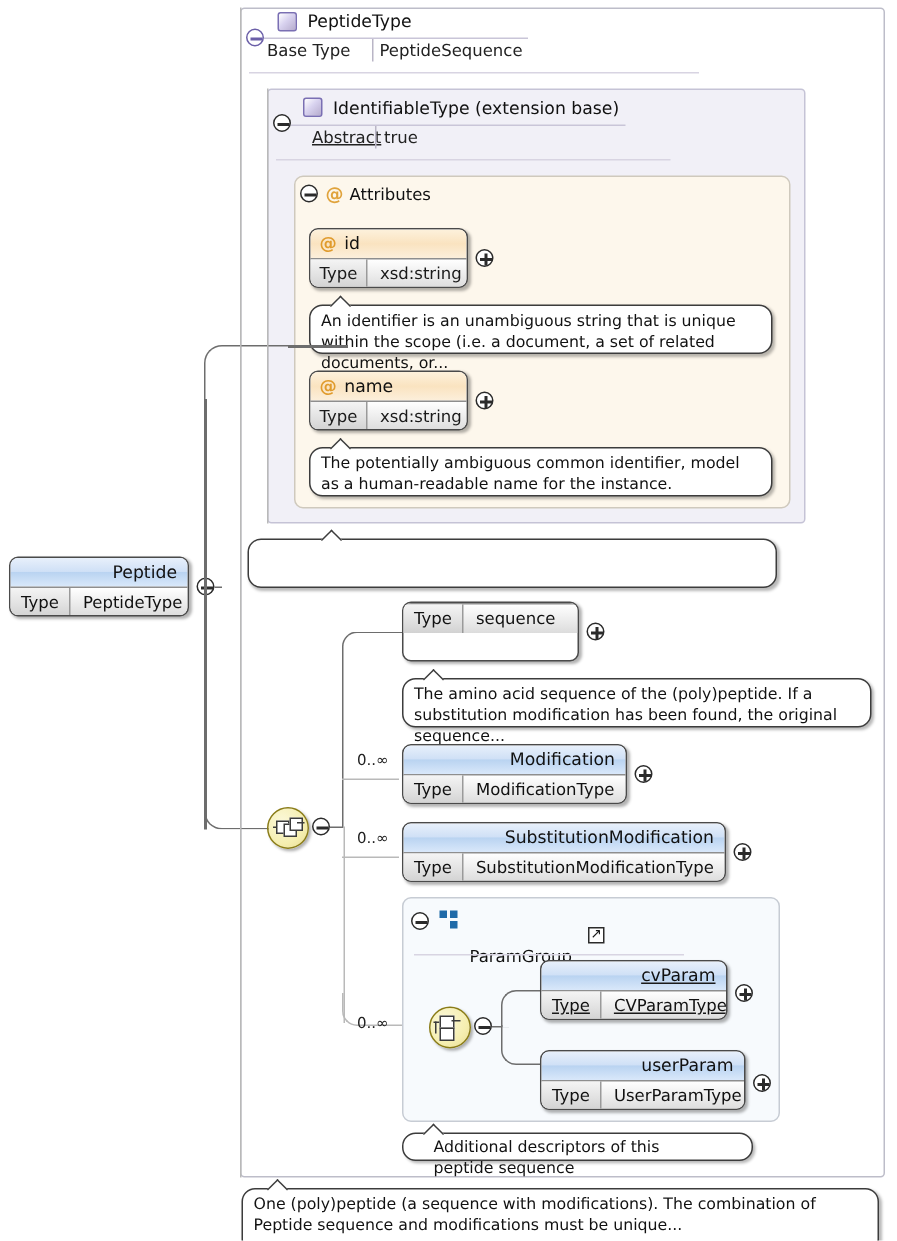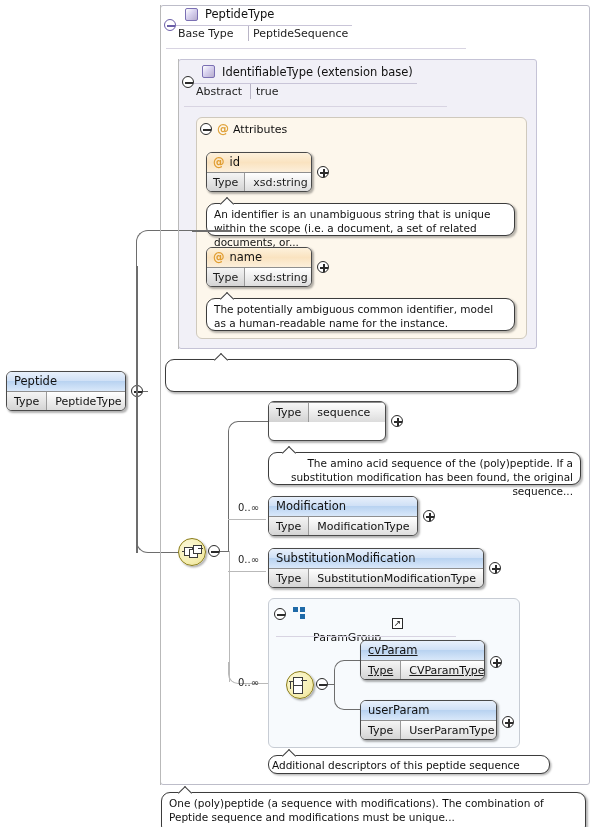--- a/index.html
+++ b/index.html
@@ -22,21 +22,21 @@
 
   
   .kv{position:absolute;white-space:nowrap;font-size:11px;color:#222;}
   .kvsep{position:absolute;width:1px;background:#b9b5c6;}
 
   
   .ebox{position:absolute;box-sizing:border-box;border:1px solid #4a4a4a;border-radius:6px;
         overflow:hidden;background:#fff;box-shadow:1.5px 1.5px 2px rgba(0,0,0,.30);}
   .ebox .top{height:19px;line-height:19px;padding:0 7px;white-space:nowrap;
         background:linear-gradient(to bottom,#e8f0fb 0%,#cfe0f6 48%,#b9d3f1 50%,#d9e8fa 100%);
-        color:#111;font-size:11.5px;}
+        color:#111;font-size:11.5px;text-align:right;}
   .ebox .bot{height:19px;line-height:19px;display:flex;white-space:nowrap;
         background:linear-gradient(to bottom,#ffffff 0%,#ececec 55%,#dcdcdc 100%);
         border-top:1px solid #8e8e8e;}
   .ebox .bot .k{padding:0 7px;background:linear-gradient(to bottom,#f4f4f4 0%,#e2e2e2 55%,#d2d2d2 100%);
         border-right:1px solid #9a9a9a;color:#111;}
   .ebox .bot .v{padding:0 8px;color:#111;}
 
   
   .abox{position:absolute;box-sizing:border-box;border:1px solid #4a4a4a;border-radius:6px;
         overflow:hidden;background:#fff;box-shadow:1.5px 1.5px 2px rgba(0,0,0,.30);}
@@ -110,21 +110,21 @@
 <div class="hr2" style="left:166px;top:48px;width:300px;"></div>
 
 <div class="ctr ctr-base" style="left:178px;top:59px;width:359px;height:290px;"></div>
 
 <div class="pm dark" style="left:182px;top:76px;">
     <i></i>
   </div>
 <div class="typeicon" style="left:202px;top:65px;"></div>
 <div class="ctr-head" style="left:222px;top:65px;font-size:11.5px;">IdentifiableType (extension base)</div>
 <div class="hr" style="left:194px;top:83px;width:223px;"></div>
-<div class="kv" style="left:196px;top:85px;">Abstract</div>
+<div class="kv" style="left:208px;top:85px;text-decoration:underline;">Abstract</div>
 <div class="kvsep" style="left:250px;top:84px;height:15px;"></div>
 <div class="kv" style="left:256px;top:85px;">true</div>
 <div class="hr2" style="left:184px;top:106px;width:263px;"></div>
 
 <div class="ctr ctr-attrs" style="left:196px;top:117px;width:331px;height:222px;"></div>
 
 <div class="pm dark" style="left:200px;top:123px;">
     <i></i>
   </div>
 <div class="atsym" style="left:217px;top:122px;">@</div>
@@ -215,21 +215,21 @@
   <div class="bot">
     <span class="k">Type</span>
     <span class="v">sequence</span>
   </div>
 </div>
 <div class="pm dark" style="left:391px;top:415px;">
     <i></i>
     <b></b>
   </div>
 
-<div class="anno" style="left:268px;top:452px;width:313px;height:33px;text-align:right;">
+<div class="anno" style="left:268px;top:452px;width:313px;height:33px;">
   <span class="tail" style="left:15px;"></span>
   <span>The amino acid sequence of the (poly)peptide. If a substitution modification has been found, the original sequence...</span>
 </div>
 
 <div class="card" style="left:238px;top:502px;">0..∞</div>
 <div class="ebox" style="left:268px;top:496px;width:150px;height:40px;">
   <div class="top">Modification</div>
   <div class="bot">
     <span class="k">Type</span>
     <span class="v">ModificationType</span>
@@ -300,21 +300,21 @@
   <div class="bot">
     <span class="k">Type</span>
     <span class="v">UserParamType</span>
   </div>
 </div>
 <div class="pm dark" style="left:502px;top:716px;">
     <i></i>
     <b></b>
   </div>
 
-<div class="anno" style="left:268px;top:755px;width:282px;height:19px;padding:2px 3px;">
+<div class="anno" style="left:268px;top:755px;width:234px;height:19px;padding:2px 20px;">
   <span class="tail" style="left:15px;"></span>
   <span>Additional descriptors of this peptide sequence</span>
 </div>
 
 <div class="anno" style="left:161px;top:792px;width:425px;height:43px;">
   <span class="tail" style="left:18px;"></span>
   <span>One (poly)peptide (a sequence with modifications). The combination of Peptide sequence and modifications must be unique...</span>
 </div>
 
 </body></html>

